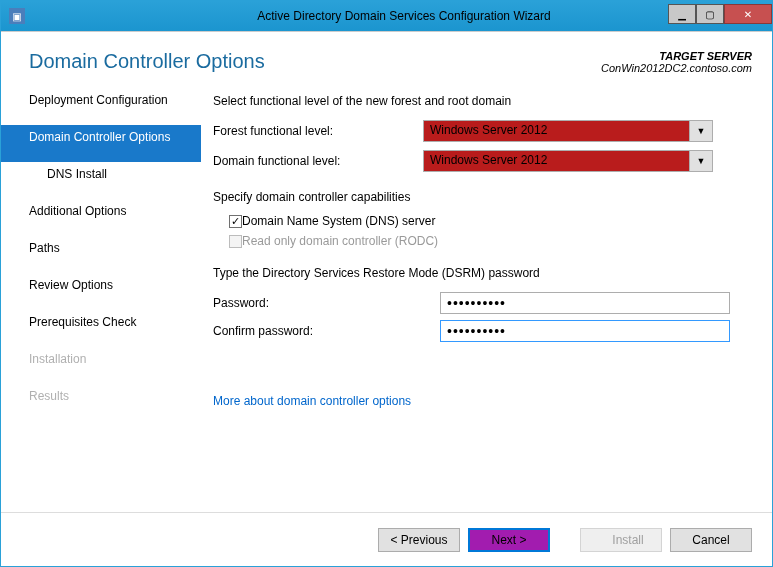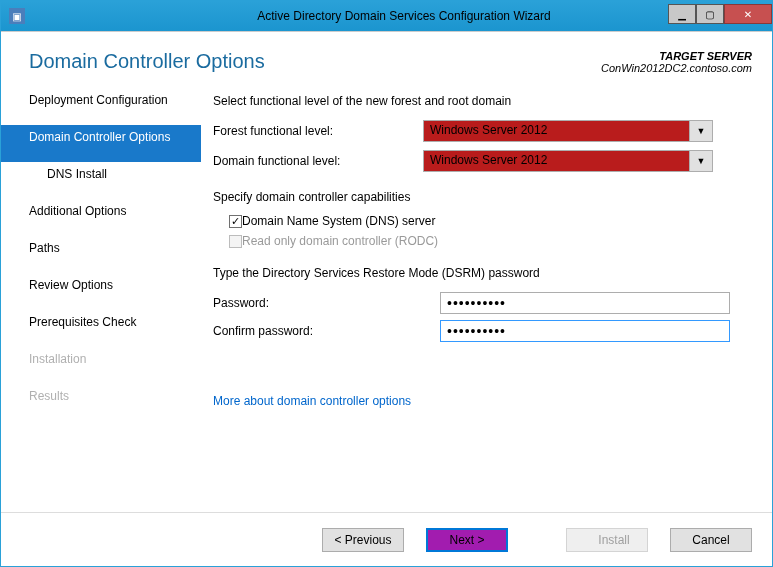--- a/index.html
+++ b/index.html
@@ -35,21 +35,21 @@
     .chk.checked::after{ content:"✓"; font-size:11px; line-height:1; color:#000;}
     .chk.disabled{ border-color:#bcbcbc; background:#f4f4f4;}
     .chk.disabled.checked::after{ color:#9a9a9a;}
     .chk-label.disabled{ color:#9a9a9a;}
     .dsrm-label{ margin: 18px 0 12px 0;}
     .pw-row{ display:flex; align-items:center; margin-bottom:6px;gap:17px;}
     .pw-row .lbl{ width:210px;}
     .pw-input-wrap{ flex:0 0 290px;}
     .pw-input{ width:100%; height:22px; border:1px solid #adadad; padding:2px 6px; font-size:14px; letter-spacing:1px; font-family:Arial,sans-serif;}
     .link{ color:#0066cc; font-size:12px; margin-top:46px; display:inline-block; cursor:pointer;}
-    .footer{ height:54px; border-top:1px solid #ddd; display:flex; align-items:center; justify-content:flex-end; padding-right:20px; gap:22px; background:#fff;}
+    .footer{ height:54px; border-top:1px solid #ddd; display:flex; align-items:center; justify-content:flex-end; padding-right:20px; gap:8px; background:#fff;}
     .btn{ min-width:82px; height:24px; border:1px solid #acacac; background:#e1e1e1; font-size:12px; padding:0 10px; cursor:default;}
     .btn.primary{ border:2px solid #0078d7; background:#a21caf;}
     .btn.disabled{ color:#a0a0a0; background:#efefef; border-color:#d4d4d4;padding-left:24px;}
     .footer .gap{ width:14px;}
   </style>
 </head>
 <body>
 
 <div class="window">
   <div class="titlebar">

